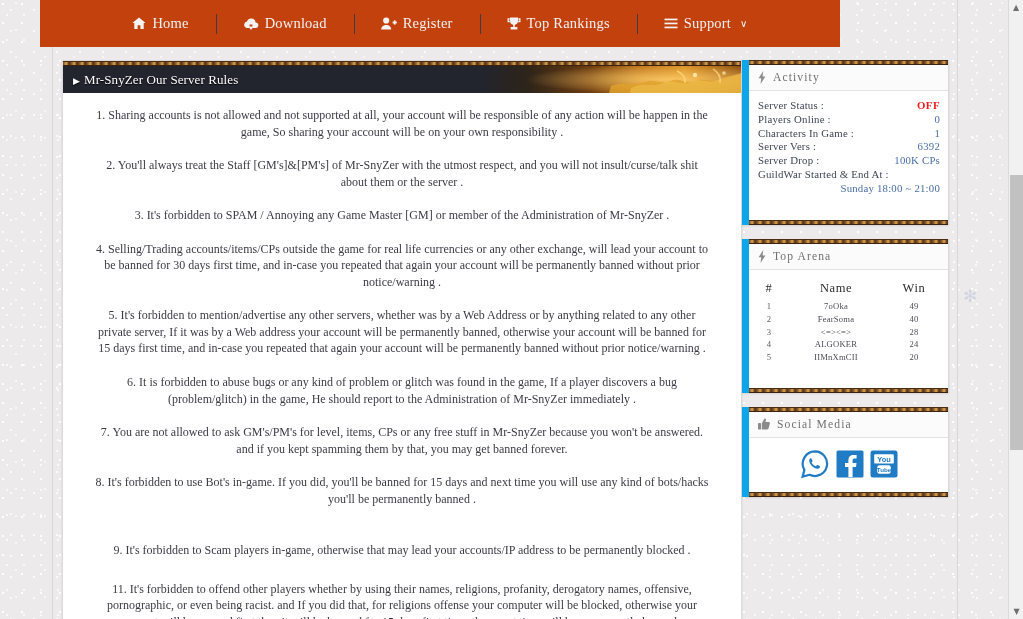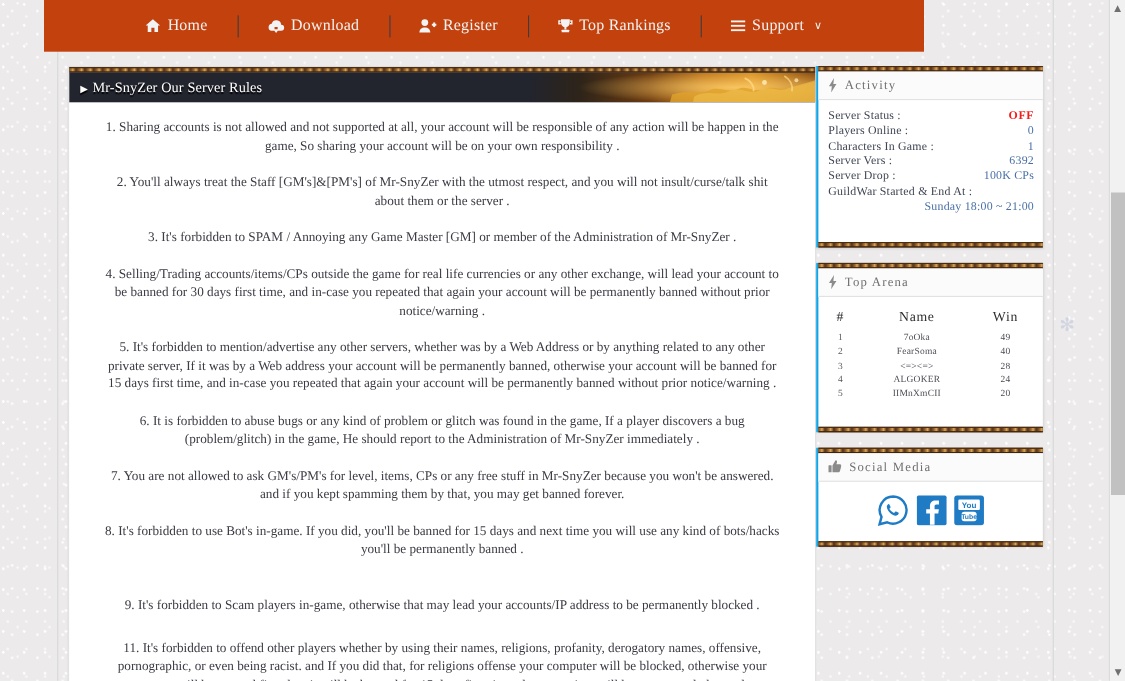--- a/index.html
+++ b/index.html
@@ -167,21 +167,21 @@
 
   
   #sidebar {
     position: absolute;
     left: 689px; top: 13px;
     width: 207px;
   }
   .widget {
     margin-bottom: 14px;
     background: #fff;
-    border-left: 2px solid #0ea5e9;
+    border-left: 7px solid #0ea5e9;
     border-right: 1px solid #d9d9d9;
     box-shadow: 0 1px 2px rgba(0,0,0,.10);
   }
   .widget-head {
     background: #fbfbfb;
     border-bottom: 1px solid #e2e2e2;
     height: 26px;
     display: flex;
     align-items: center;
     padding-left: 9px;

